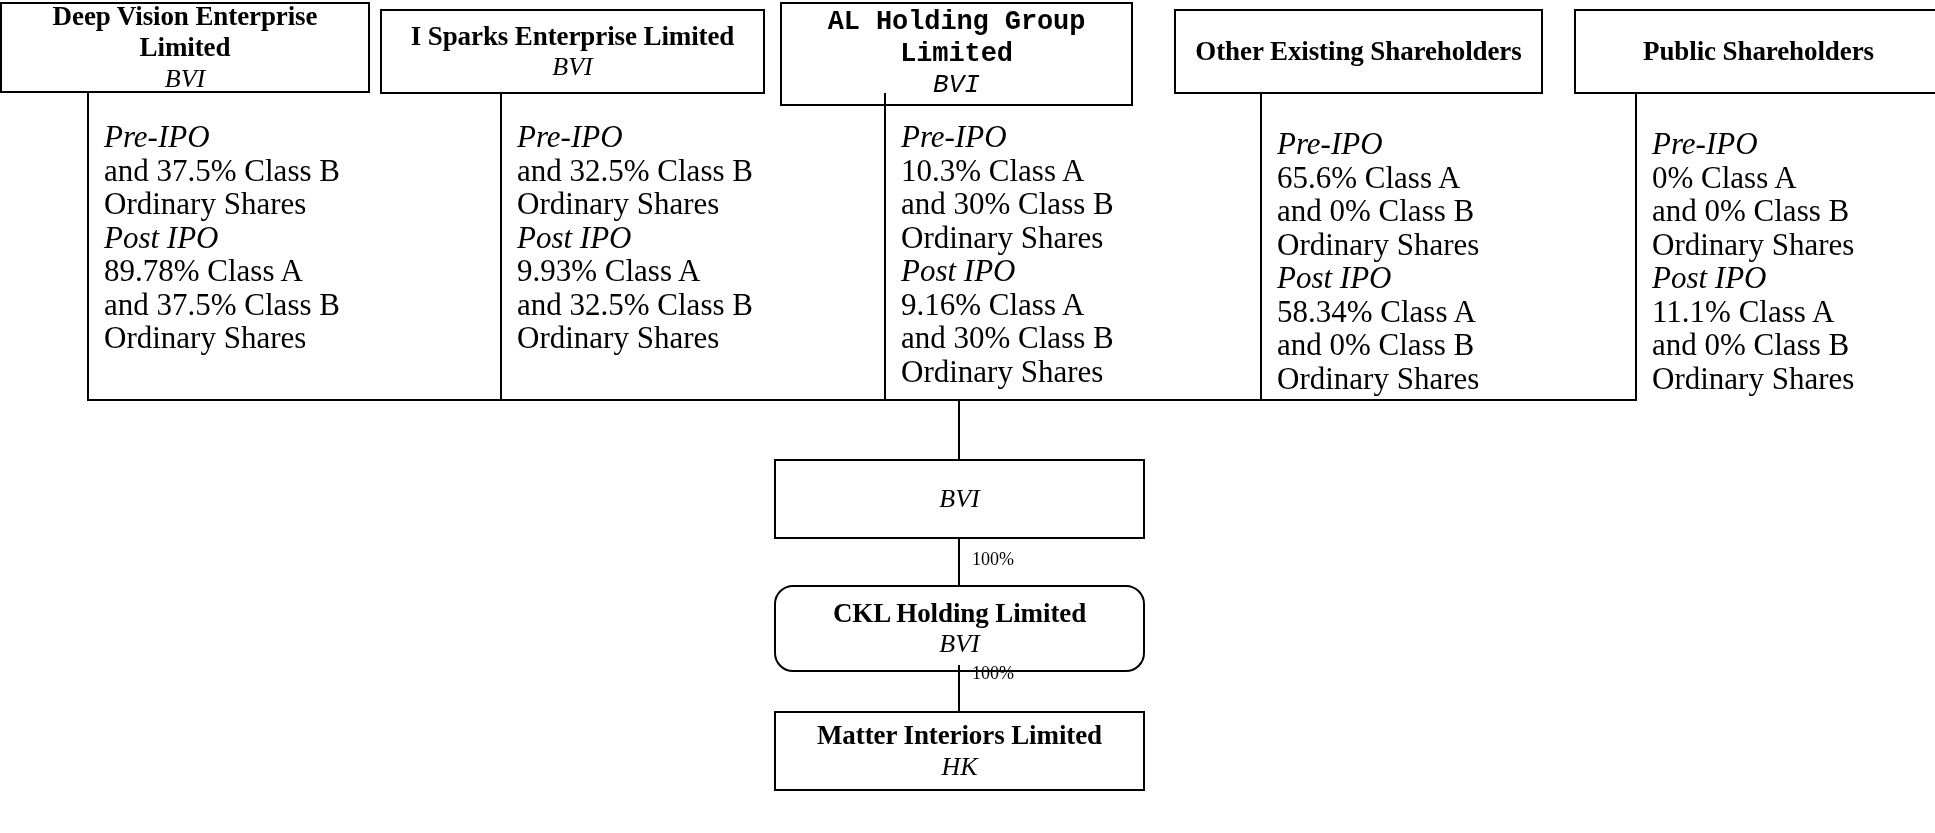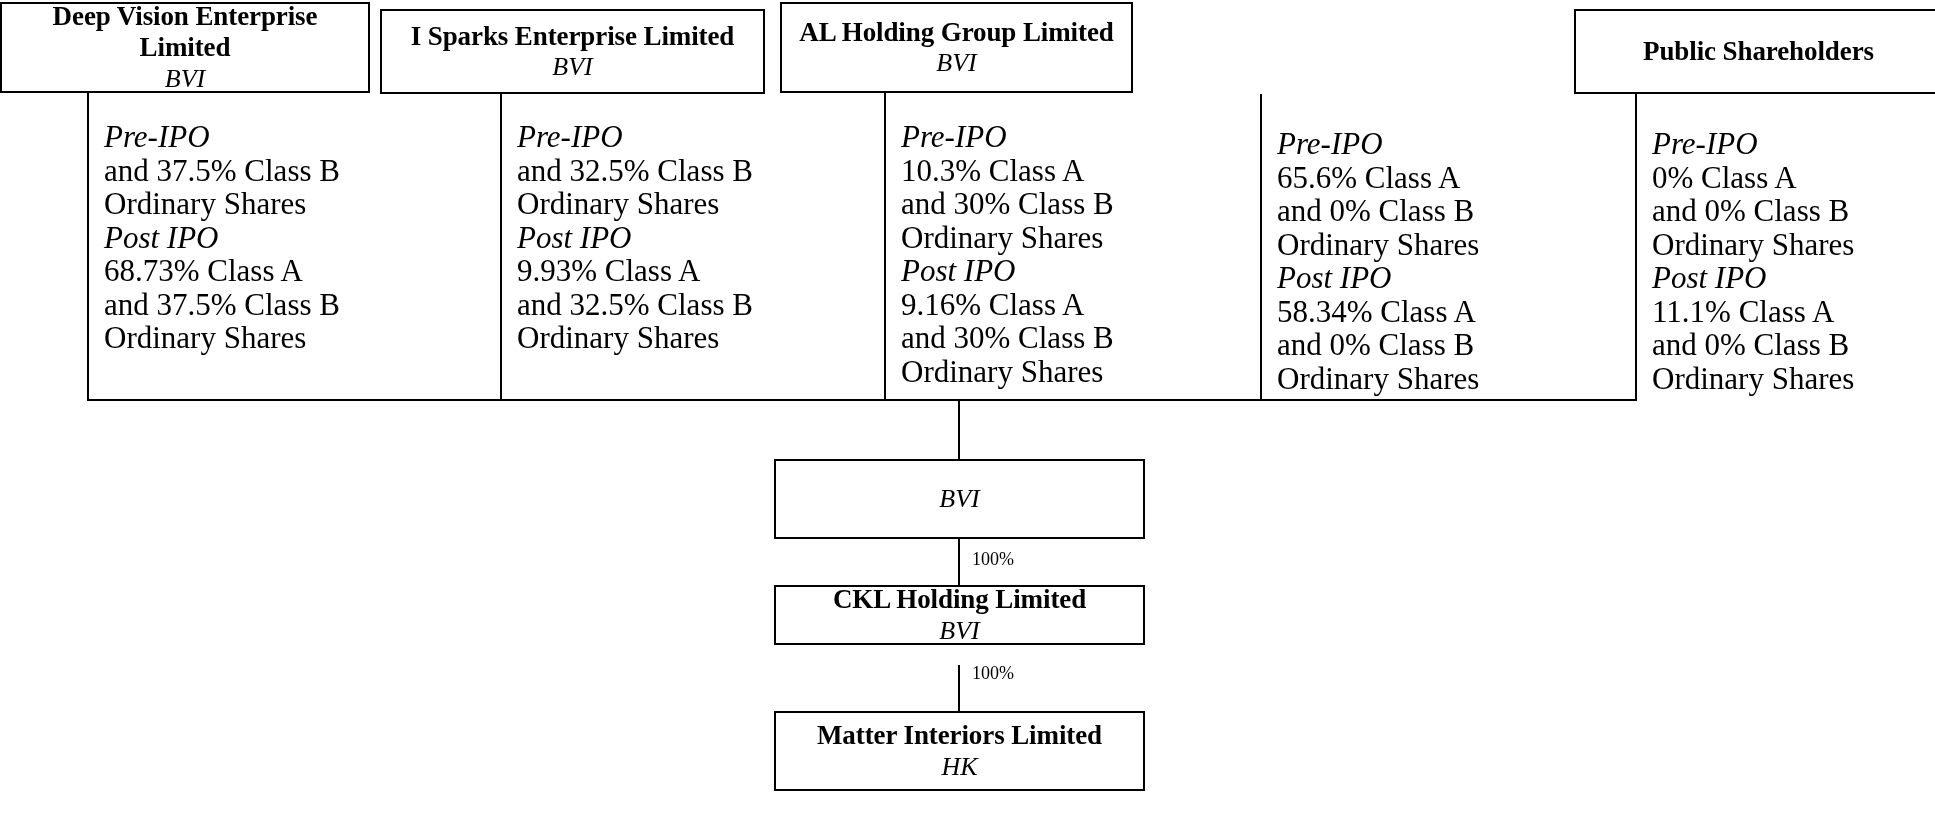--- a/index.html
+++ b/index.html
@@ -86,44 +86,47 @@
   <div class="ent-box" style="left:0px; top:2px; width:370px; height:91px;justify-content:center;">
     <div class="ent-name">Deep Vision Enterprise Limited</div>
     <div class="ent-juris">BVI</div>
   </div>
 
   <div class="ent-box" style="left:380px; top:9px; width:385px; height:85px;">
     <div class="ent-name">I Sparks Enterprise Limited</div>
     <div class="ent-juris">BVI</div>
   </div>
 
-  <div class="ent-box" style="left:780px; top:2px; width:353px; height:91px;">
+  <div class="ent-box" style="left:780px; top:2px; width:353px; height:104px;font-family:Liberation Mono, monospace;">
     <div class="ent-name">AL Holding Group Limited</div>
     <div class="ent-juris">BVI</div>
   </div>
 
+  <div class="ent-box" style="left:1174px; top:9px; width:369px; height:85px;">
+    <div class="ent-name">Other Existing Shareholders</div>
+  </div>
 
   <div class="ent-box" style="left:1566px; top:9px; width:369px; height:85px;margin-left:8px;">
     <div class="ent-name">Public Shareholders</div>
   </div>
 
   <div class="vline" style="left:87px; top:93px; height:308px;"></div>
   <div class="vline" style="left:500px; top:94px; height:307px;"></div>
   <div class="vline" style="left:884px; top:93px; height:308px;"></div>
   <div class="vline" style="left:1260px; top:94px; height:307px;"></div>
   <div class="vline" style="left:1635px; top:94px; height:307px;"></div>
 
   <div class="hline" style="left:87px; top:399px; width:1550px;"></div>
 
   <div class="note" style="left:104px; top:120px;">
     <span class="ln hdr">Pre-IPO</span>
     <span class="ln">and 37.5% Class B</span>
     <span class="ln">Ordinary Shares</span>
     <span class="ln hdr">Post IPO</span>
-    <span class="ln">68.73% Class A</span>
+    <span class="ln">89.78% Class A</span>
     <span class="ln">and 37.5% Class B</span>
     <span class="ln">Ordinary Shares</span>
   </div>
 
   <div class="note" style="left:517px; top:120px;">
     <span class="ln hdr">Pre-IPO</span>
     <span class="ln">and 32.5% Class B</span>
     <span class="ln">Ordinary Shares</span>
     <span class="ln hdr">Post IPO</span>
     <span class="ln">9.93% Class A</span>
@@ -166,21 +169,21 @@
 
   <div class="vline" style="left:958px; top:399px; height:60px;"></div>
 
   <div class="ent-box" style="left:774px; top:459px; width:371px; height:80px;">
     <div class="ent-juris">BVI</div>
   </div>
 
   <div class="vline" style="left:958px; top:539px; height:46px;"></div>
   <div class="pct" style="left:972px; top:550px;">100%</div>
 
-  <div class="ent-box" style="left:774px; top:585px; width:371px; height:60px;">
+  <div class="ent-box" style="left:774px; top:585px; width:371px; height:87px;border-radius:19px;">
     <div class="ent-name">CKL Holding Limited</div>
     <div class="ent-juris">BVI</div>
   </div>
 
   <div class="vline" style="left:958px; top:665px; height:46px;"></div>
   <div class="pct" style="left:972px; top:664px;">100%</div>
 
   <div class="ent-box" style="left:774px; top:711px; width:371px; height:80px;">
     <div class="ent-name">Matter Interiors Limited</div>
     <div class="ent-juris">HK</div>

